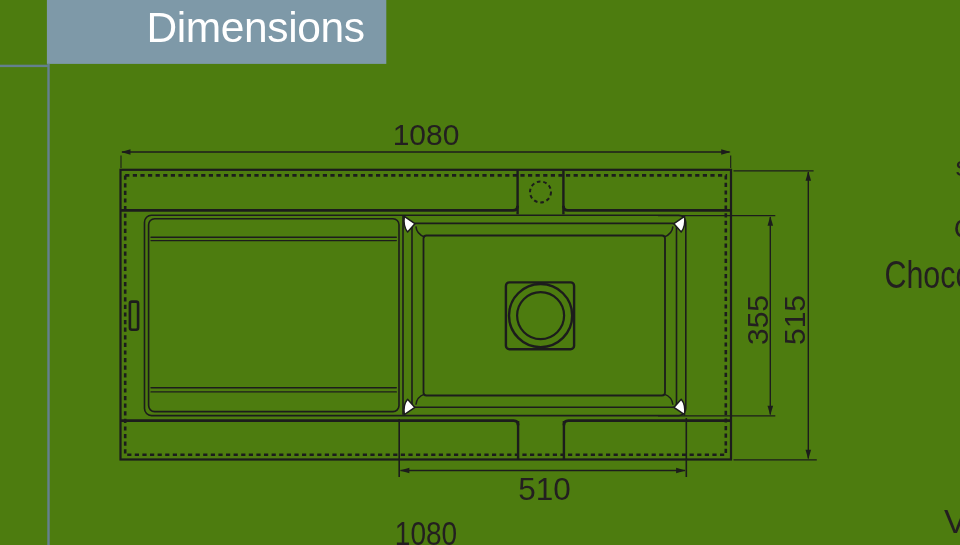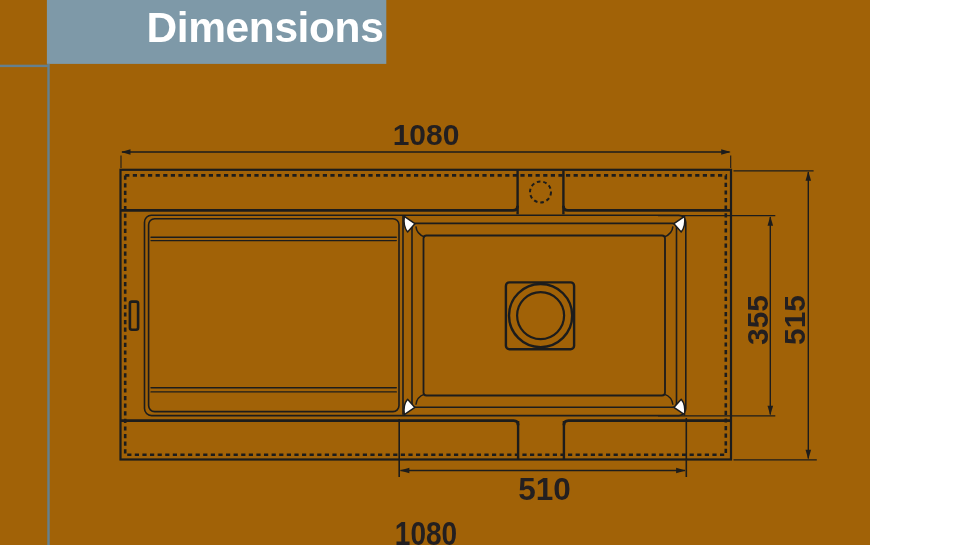--- a/index.html
+++ b/index.html
@@ -1,17 +1,17 @@
 <!DOCTYPE html>
 <html><head>
 <meta charset="utf-8">
 <style>
   html,body{margin:0;padding:0;background:#ffffff;}
-  #page{position:relative;width:870px;height:545px;overflow:hidden;background:#a16207;
-        font-family:"Liberation Sans", sans-serif;font-weight:bold;}
+  #page{position:relative;width:960px;height:545px;overflow:hidden;background:#4d7c0f;
+        font-family:"Liberation Sans", sans-serif;}
   svg{position:absolute;left:0;top:0;}
   text{font-family:"Liberation Sans", sans-serif;}
 </style>
 </head>
 <body>
 <div id="page">
 <svg width="960" height="545" viewBox="0 0 960 545" fill="none">
 
   <g>
     <rect x="46.9" y="0" width="339.4" height="63.9" fill="#7e99a8"></rect>

